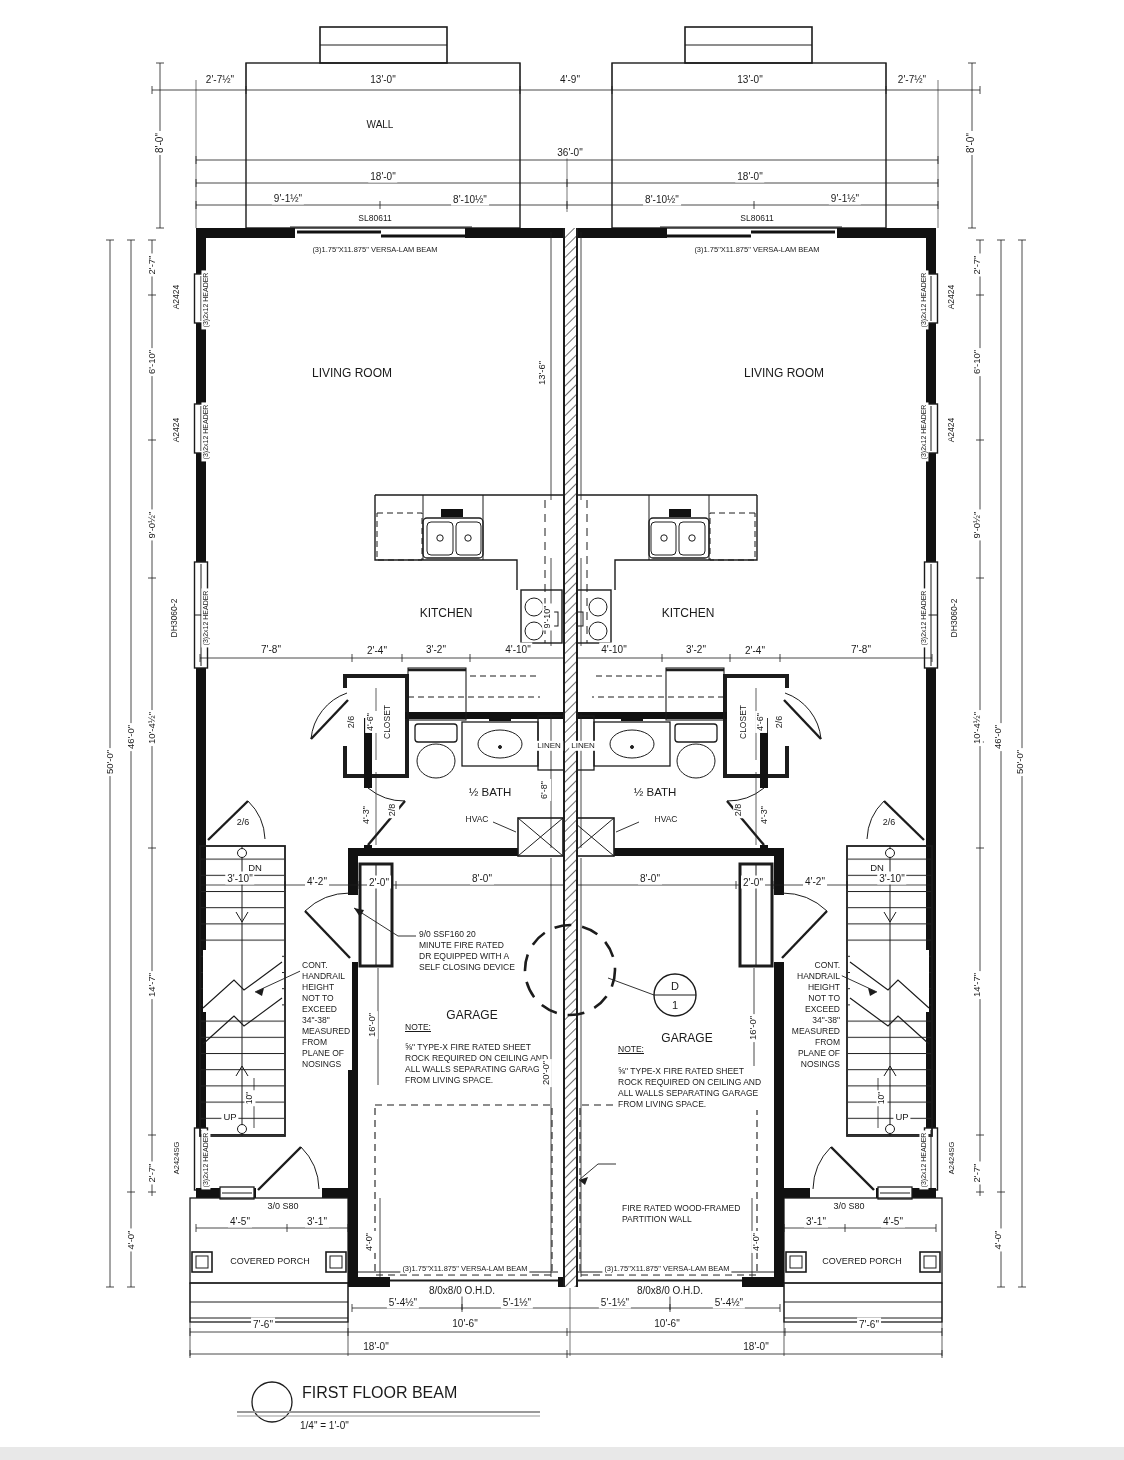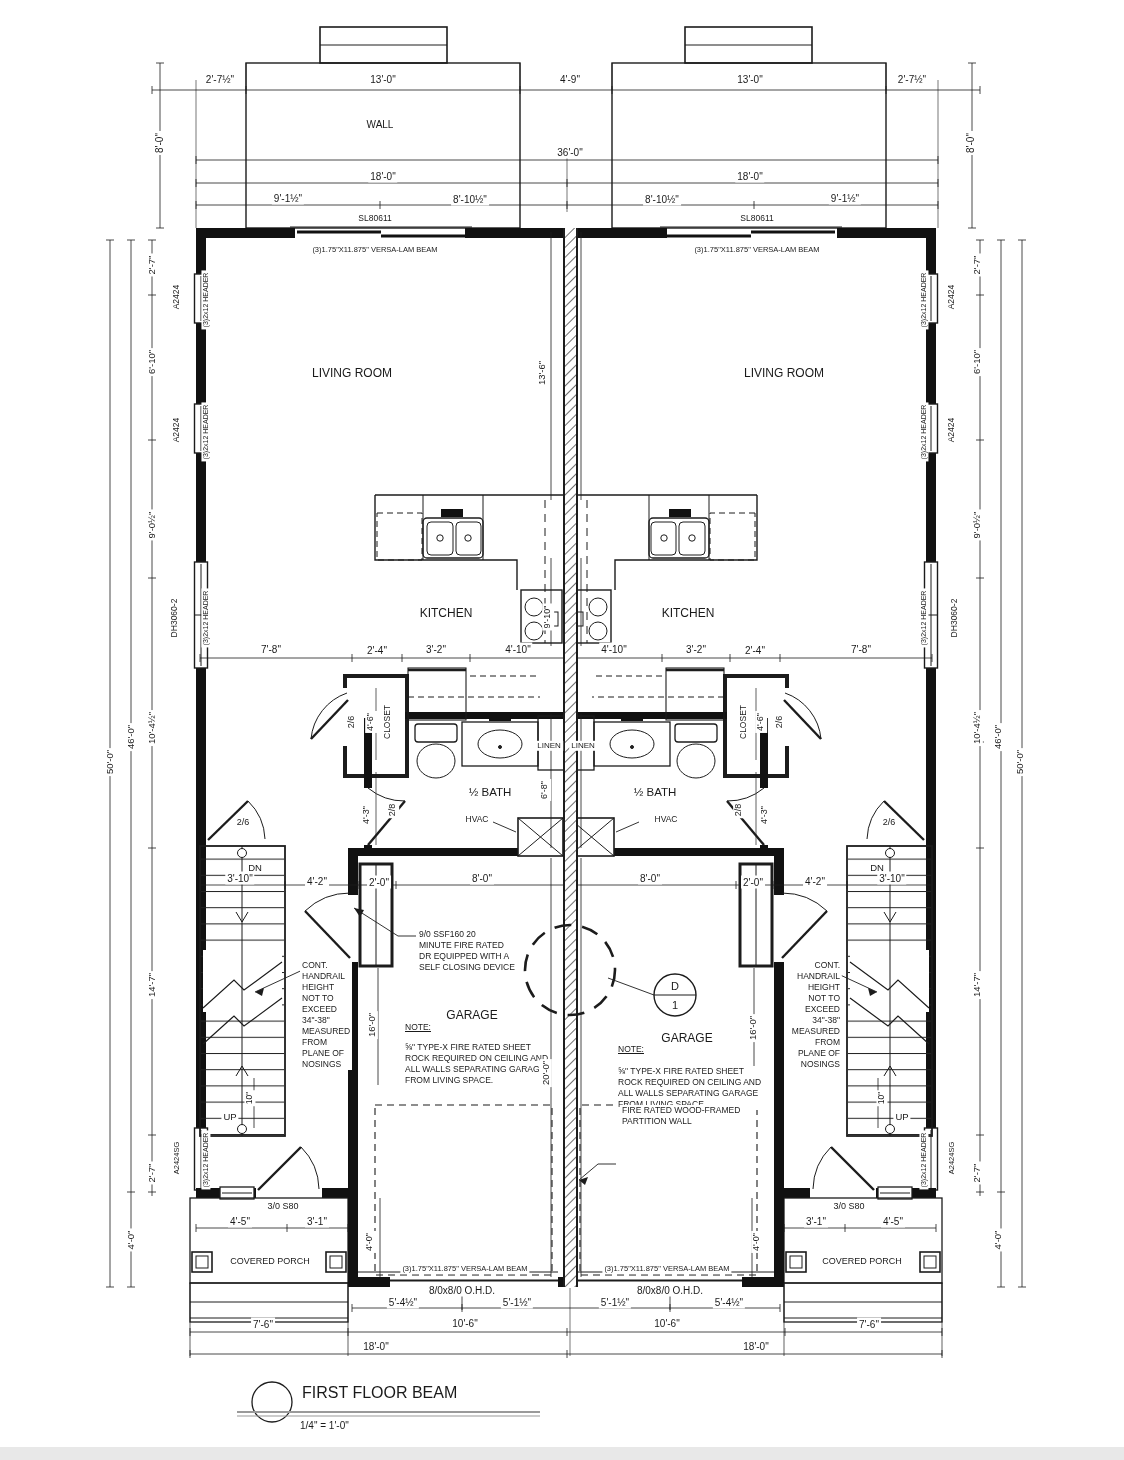--- a/index.html
+++ b/index.html
@@ -345,21 +345,21 @@
 ROCK REQUIRED ON CEILING AND
 ALL WALLS SEPARATING GARAGE
 FROM LIVING SPACE.</div>
       <div class="lbl" style="left: 616px; top: 1066px; font-size: 8.5px; text-align: left; transform: translate(0px, 0px);">⅝" TYPE-X FIRE RATED SHEET
 ROCK REQUIRED ON CEILING AND
 ALL WALLS SEPARATING GARAGE
 FROM LIVING SPACE.</div>
       <div class="lbl" style="left: 372px; top: 1025px; font-size: 9.5px; transform: translate(-50%, -50%) rotate(-90deg);">16'-0"</div>
       <div class="lbl" style="left: 753px; top: 1028px; font-size: 9.5px; transform: translate(-50%, -50%) rotate(-90deg);">16'-0"</div>
       <div class="lbl" style="left: 546px; top: 1073px; font-size: 9.5px; transform: translate(-50%, -50%) rotate(-90deg);">20'-0"</div>
-      <div class="lbl" style="left: 620px; top: 1105px; font-size: 8.5px; text-align: left; transform: translate(0px, 0px);">FIRE RATED WOOD-FRAMED
+      <div class="lbl" style="left: 620px; top: 1203px; font-size: 8.5px; text-align: left; transform: translate(0px, 0px);">FIRE RATED WOOD-FRAMED
 PARTITION WALL</div>
       <div class="lbl" style="left: 675px; top: 986px; font-size: 11px; transform: translate(-50%, -50%);">D</div>
       <div class="lbl" style="left: 675px; top: 1005px; font-size: 11px; transform: translate(-50%, -50%);">1</div>
       <div class="lbl" style="left: 283px; top: 1207px; font-size: 9px; transform: translate(-50%, -50%);">3/0 S80</div>
       <div class="lbl" style="left: 849px; top: 1207px; font-size: 9px; transform: translate(-50%, -50%);">3/0 S80</div>
       <div class="lbl" style="left: 240px; top: 1221px; font-size: 10px; transform: translate(-50%, -50%);">4'-5"</div>
       <div class="lbl" style="left: 317px; top: 1221px; font-size: 10px; transform: translate(-50%, -50%);">3'-1"</div>
       <div class="lbl" style="left: 816px; top: 1221px; font-size: 10px; transform: translate(-50%, -50%);">3'-1"</div>
       <div class="lbl" style="left: 893px; top: 1221px; font-size: 10px; transform: translate(-50%, -50%);">4'-5"</div>
       <div class="lbl" style="left: 270px; top: 1262px; font-size: 9px; transform: translate(-50%, -50%);">COVERED PORCH</div>

